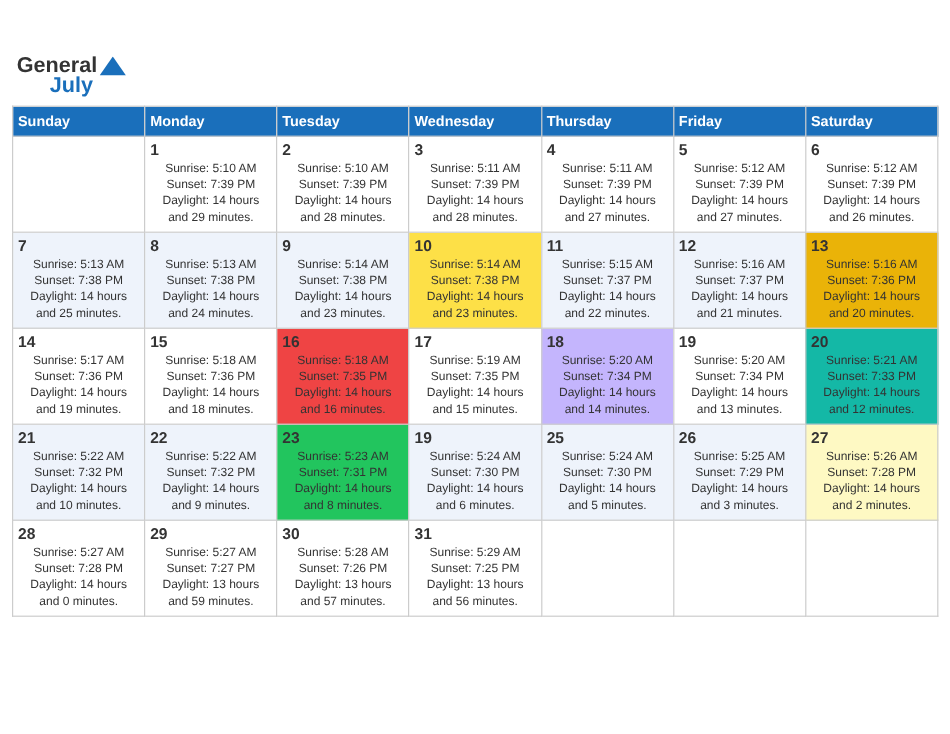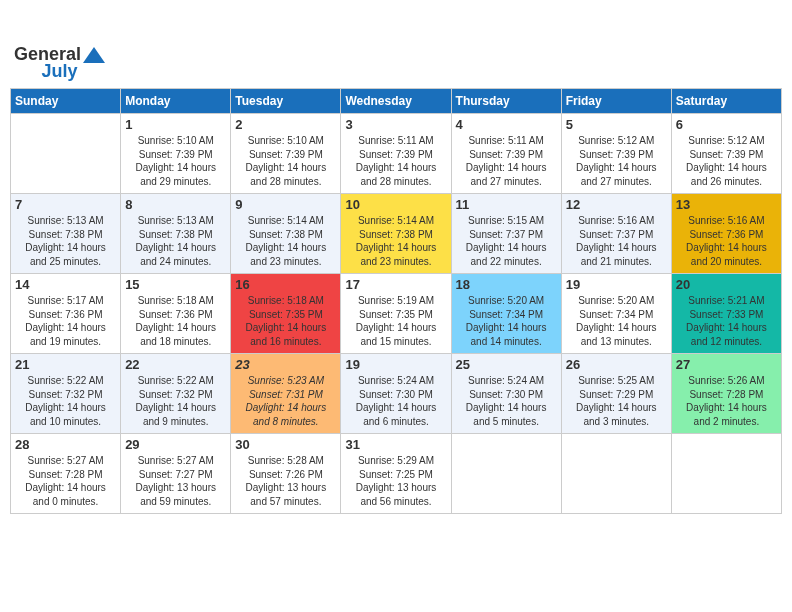--- a/index.html
+++ b/index.html
@@ -235,21 +235,21 @@
 Daylight: 14 hours
 and 16 minutes.</div>
         </td>
         <td style="background-color: rgb(255, 255, 255);">
           <span class="day-number">17</span>
           <div class="day-info" style="white-space: pre-line;">Sunrise: 5:19 AM
 Sunset: 7:35 PM
 Daylight: 14 hours
 and 15 minutes.</div>
         </td>
-        <td style="background-color: #7dd3fc;">
+        <td style="background-color: #c4b5fd;">
           <span class="day-number">18</span>
           <div class="day-info" style="white-space: pre-line;">Sunrise: 5:20 AM
 Sunset: 7:34 PM
 Daylight: 14 hours
 and 14 minutes.</div>
         </td>
         <td style="background-color: rgb(255, 255, 255);">
           <span class="day-number">19</span>
           <div class="day-info" style="white-space: pre-line;">Sunrise: 5:20 AM
 Sunset: 7:34 PM
@@ -272,21 +272,21 @@
 Daylight: 14 hours
 and 10 minutes.</div>
         </td>
         <td style="background-color: rgb(238, 243, 251);">
           <span class="day-number">22</span>
           <div class="day-info" style="white-space: pre-line;">Sunrise: 5:22 AM
 Sunset: 7:32 PM
 Daylight: 14 hours
 and 9 minutes.</div>
         </td>
-        <td style="background-color: #fdba74; font-style: italic;">
+        <td style="background-color: #22c55e;">
           <span class="day-number">23</span>
           <div class="day-info" style="white-space: pre-line;">Sunrise: 5:23 AM
 Sunset: 7:31 PM
 Daylight: 14 hours
 and 8 minutes.</div>
         </td>
         <td style="background-color: rgb(238, 243, 251);">
           <span class="day-number">19</span>
           <div class="day-info" style="white-space: pre-line;">Sunrise: 5:24 AM
 Sunset: 7:30 PM
@@ -300,21 +300,21 @@
 Daylight: 14 hours
 and 5 minutes.</div>
         </td>
         <td style="background-color: rgb(238, 243, 251);">
           <span class="day-number">26</span>
           <div class="day-info" style="white-space: pre-line;">Sunrise: 5:25 AM
 Sunset: 7:29 PM
 Daylight: 14 hours
 and 3 minutes.</div>
         </td>
-        <td style="background-color: #86efac;">
+        <td style="background-color: #fef9c3;">
           <span class="day-number">27</span>
           <div class="day-info" style="white-space: pre-line;">Sunrise: 5:26 AM
 Sunset: 7:28 PM
 Daylight: 14 hours
 and 2 minutes.</div>
         </td>
       </tr>
       <tr>
         <td style="background-color: rgb(255, 255, 255);">
           <span class="day-number">28</span>

